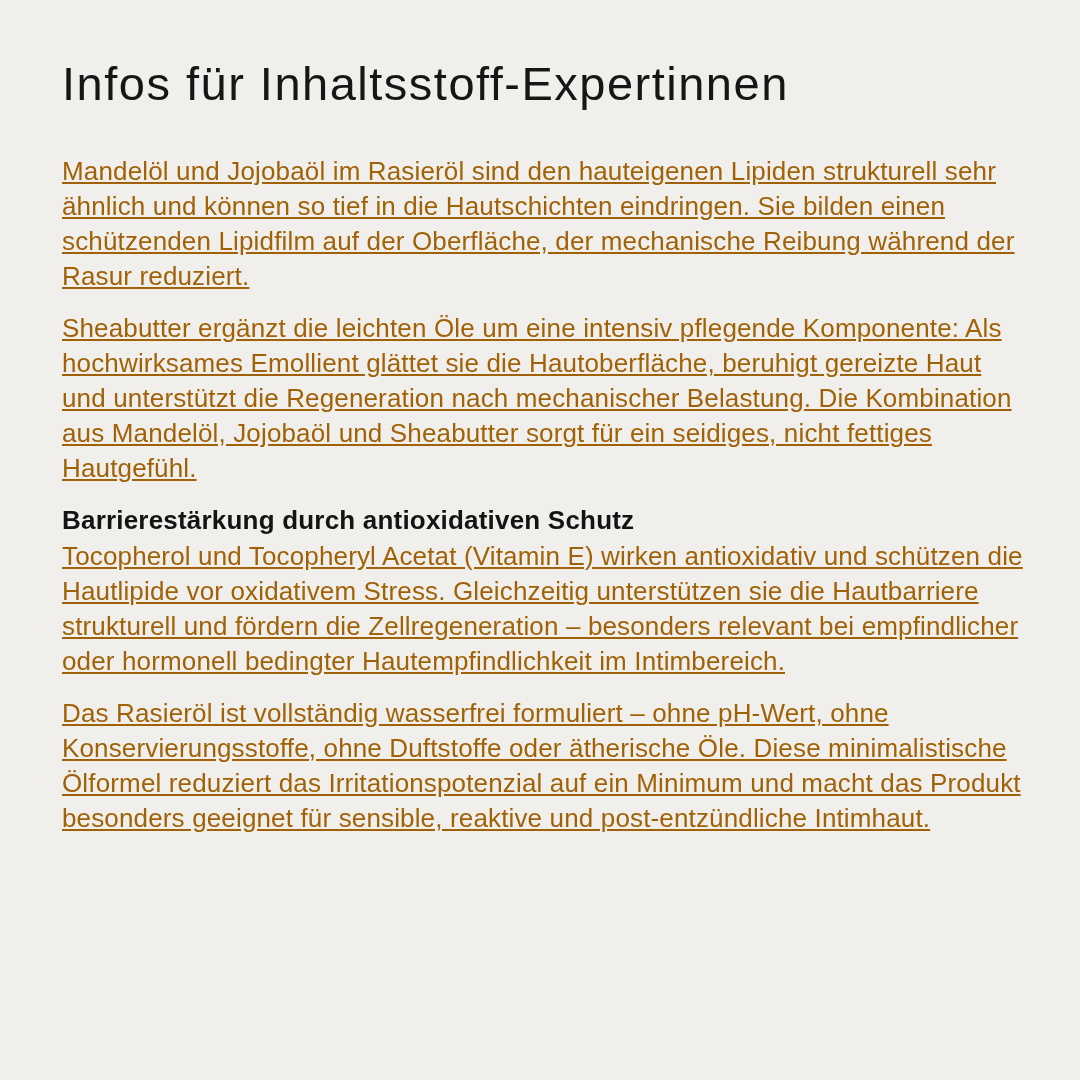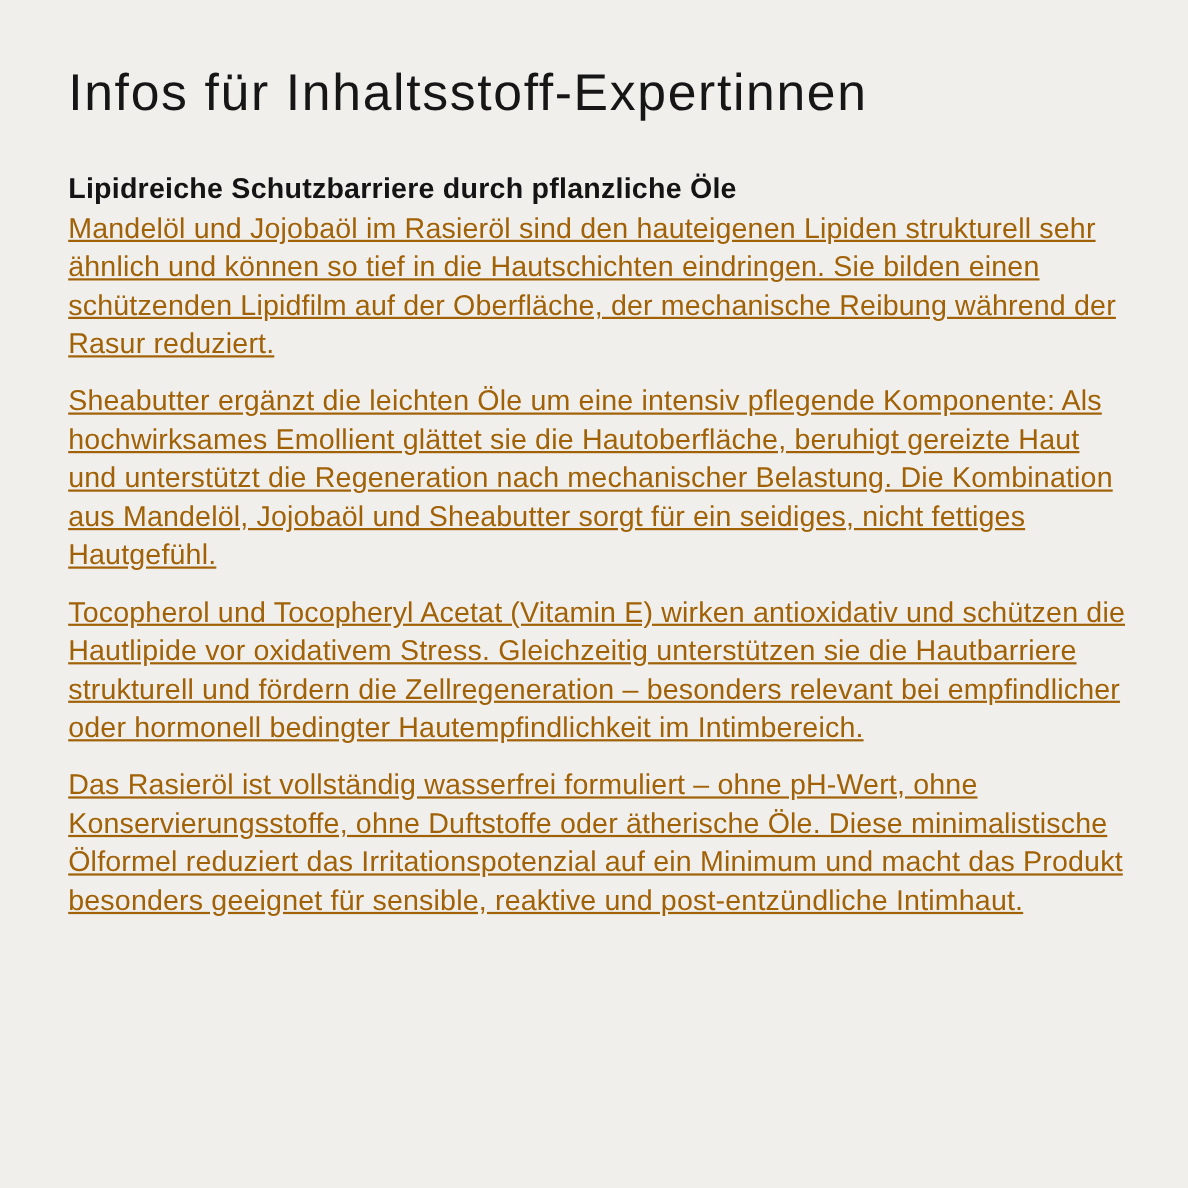--- a/index.html
+++ b/index.html
@@ -53,29 +53,29 @@
   }
 </style>
 </head>
 <body>
 
 <div class="page">
 
   <h1 class="page-title">Infos für Inhaltsstoff-Expertinnen</h1>
 
   <section class="info-section">
-    <h2 class="section-heading">Lipidreiche Schutzbarriere durch pflanzliche Öle</h2>
     <p class="section-body">Mandelöl und Jojobaöl im Rasieröl sind den hauteigenen Lipiden strukturell sehr ähnlich und können so tief in die Hautschichten eindringen. Sie bilden einen schützenden Lipidfilm auf der Oberfläche, der mechanische Reibung während der Rasur reduziert.</p>
   </section>
 
   <section class="info-section">
     <p class="section-body">Sheabutter ergänzt die leichten Öle um eine intensiv pflegende Komponente: Als hochwirksames Emollient glättet sie die Hautoberfläche, beruhigt gereizte Haut und unterstützt die Regeneration nach mechanischer Belastung. Die Kombination aus Mandelöl, Jojobaöl und Sheabutter sorgt für ein seidiges, nicht fettiges Hautgefühl.</p>
   </section>
 
   <section class="info-section">
+    <h2 class="section-heading">Barrierestärkung durch antioxidativen Schutz</h2>
     <p class="section-body">Tocopherol und Tocopheryl Acetat (Vitamin E) wirken antioxidativ und schützen die Hautlipide vor oxidativem Stress. Gleichzeitig unterstützen sie die Hautbarriere strukturell und fördern die Zellregeneration – besonders relevant bei empfindlicher oder hormonell bedingter Hautempfindlichkeit im Intimbereich.</p>
   </section>
 
   <section class="info-section">
     <p class="section-body">Das Rasieröl ist vollständig wasserfrei formuliert – ohne pH-Wert, ohne Konservierungsstoffe, ohne Duftstoffe oder ätherische Öle. Diese minimalistische Ölformel reduziert das Irritationspotenzial auf ein Minimum und macht das Produkt besonders geeignet für sensible, reaktive und post-entzündliche Intimhaut.</p>
   </section>
 
 </div>
 
 </body></html>

